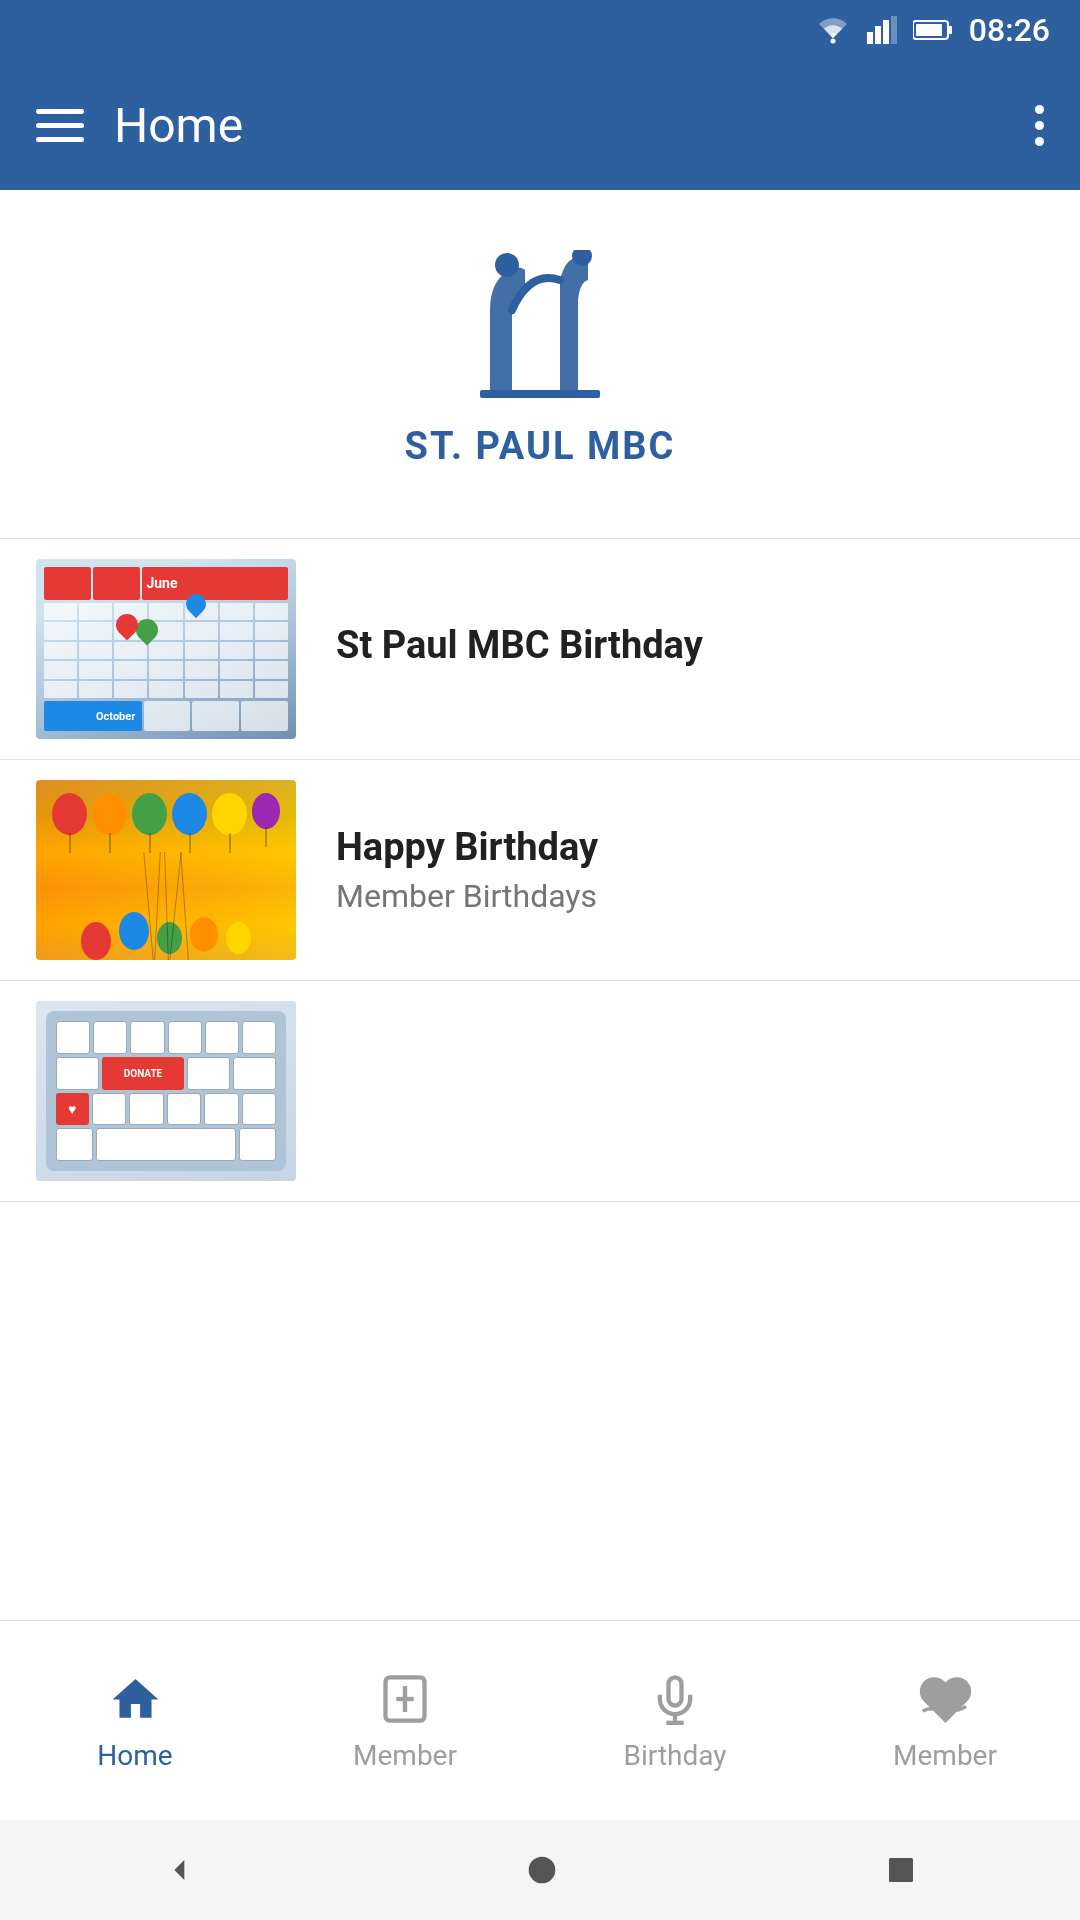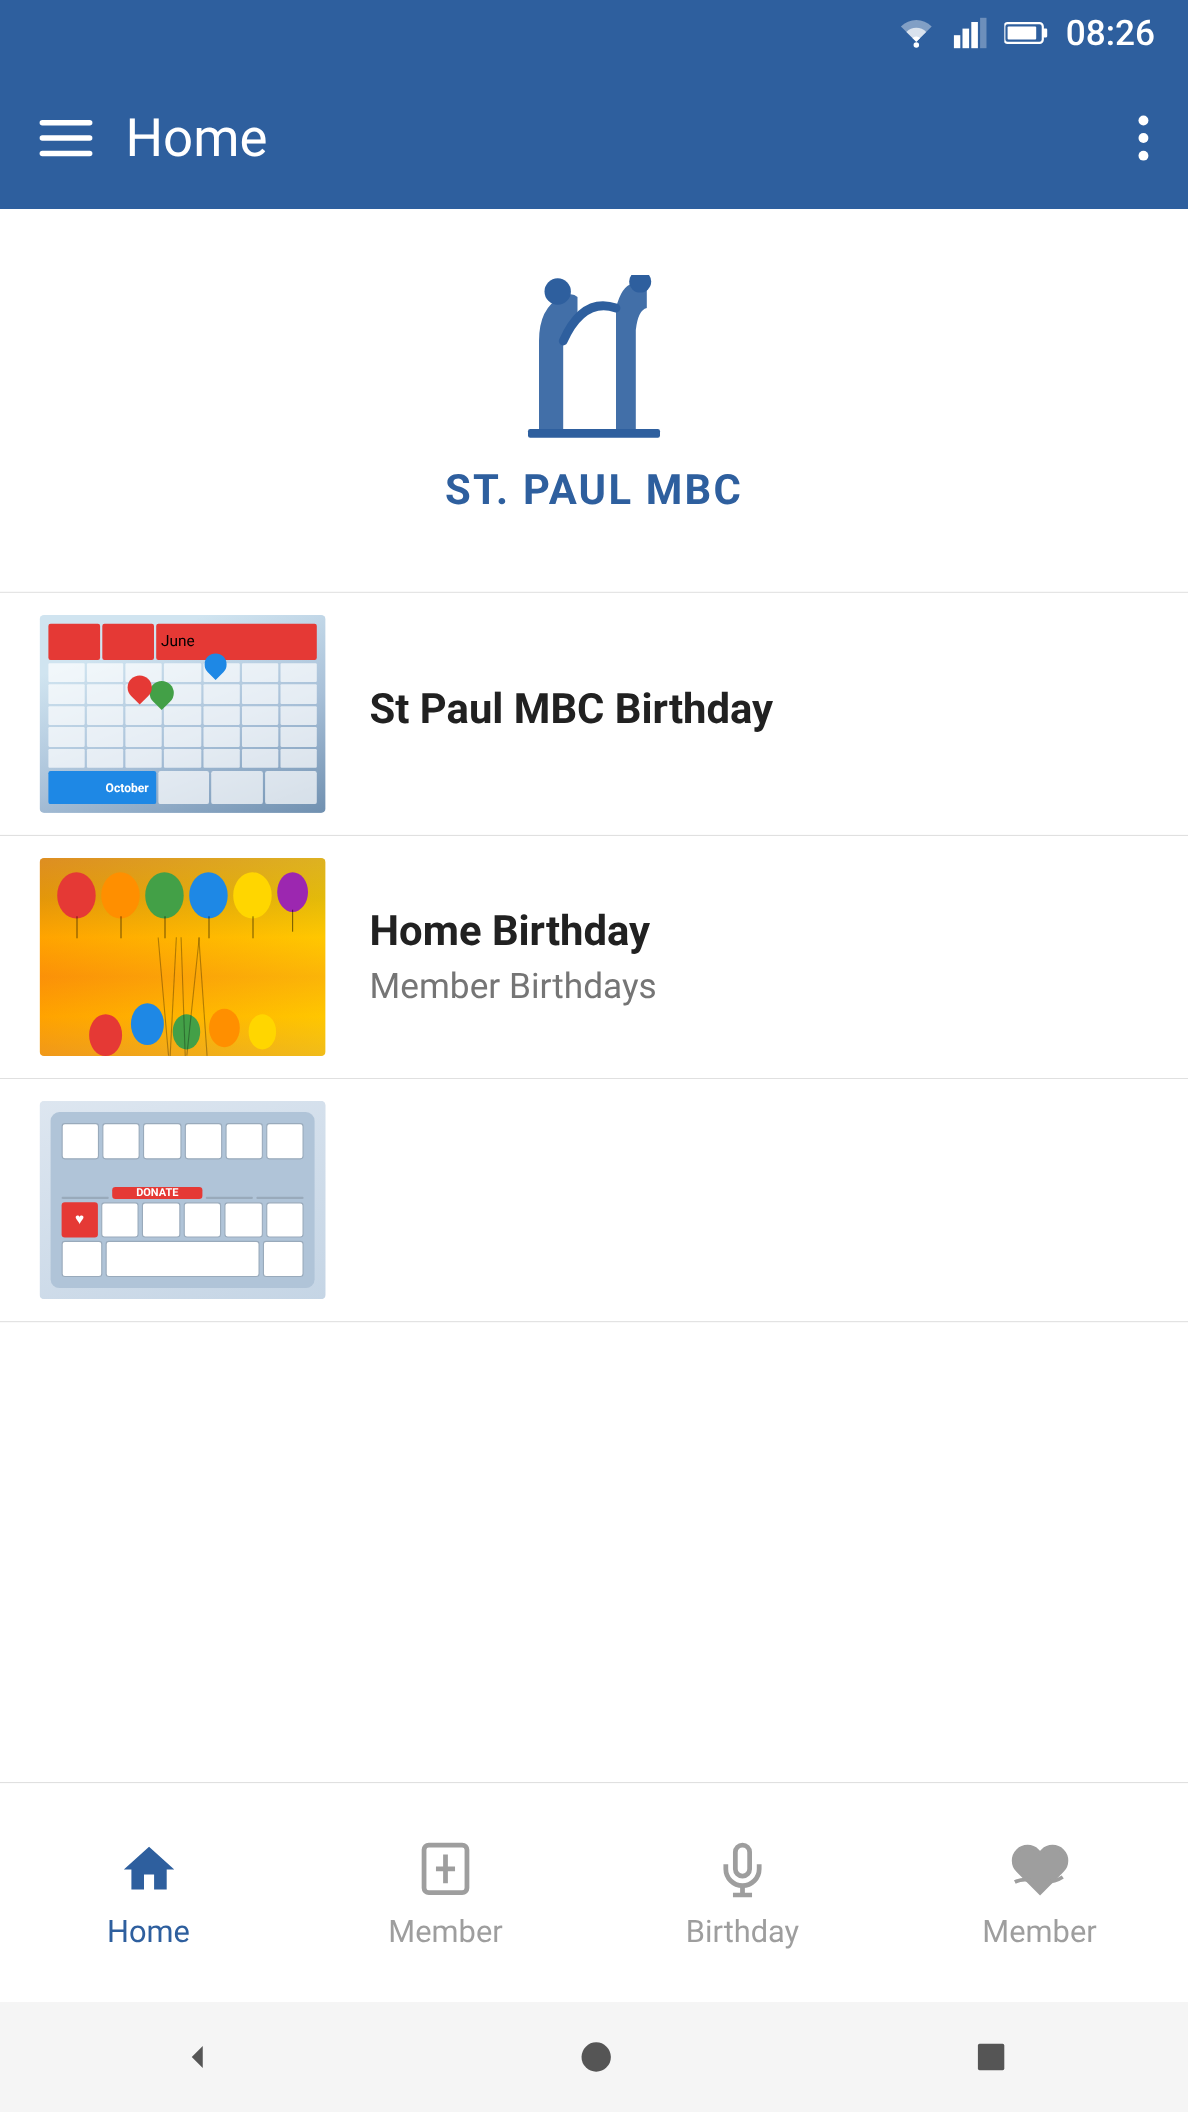--- a/index.html
+++ b/index.html
@@ -371,21 +371,21 @@
     <div class="list-item-thumbnail">
       <div class="calendar-visual">
         <div class="cal-bg"></div>
 
         <div style="position:absolute;inset:0;display:flex;flex-direction:column;padding:8px;gap:3px;">
 
           <div style="display:flex;gap:2px;height:20%;">
             <div style="flex:1;background:#e53935;border-radius:2px;"></div>
             <div style="flex:1;background:#e53935;border-radius:2px;"></div>
             <div style="flex:3;background:#e53935;border-radius:2px;display:flex;align-items:center;padding-left:4px;">
-              <span style="color:#000000;font-size:14px;font-weight:normal;">June</span>
+              <span style="color:#ffffff;font-size:14px;font-weight:bold;">June</span>
             </div>
           </div>
 
           <div style="flex:1;display:grid;grid-template-columns:repeat(7,1fr);grid-template-rows:repeat(5,1fr);gap:2px;">
             <div style="background:rgba(255,255,255,0.7);border-radius:1px;"></div>
             <div style="background:rgba(255,255,255,0.7);border-radius:1px;"></div>
             <div style="background:rgba(255,255,255,0.7);border-radius:1px;"></div>
             <div style="background:rgba(255,255,255,0.7);border-radius:1px;"></div>
             <div style="background:rgba(255,255,255,0.7);border-radius:1px;"></div>
             <div style="background:rgba(255,255,255,0.7);border-radius:1px;"></div>
@@ -480,41 +480,41 @@
         <div style="position:absolute;bottom:0;width:100%;height:60%;display:flex;justify-content:center;gap:8px;padding:0 20px;">
           <div style="width:1px;height:100%;background:rgba(0,0,0,0.3);transform:rotate(-5deg);"></div>
           <div style="width:1px;height:100%;background:rgba(0,0,0,0.3);transform:rotate(3deg);"></div>
           <div style="width:1px;height:100%;background:rgba(0,0,0,0.3);transform:rotate(-2deg);"></div>
           <div style="width:1px;height:100%;background:rgba(0,0,0,0.3);transform:rotate(6deg);"></div>
           <div style="width:1px;height:100%;background:rgba(0,0,0,0.3);transform:rotate(-4deg);"></div>
         </div>
       </div>
     </div>
     <div class="list-item-text">
-      <div class="list-item-title">Home Birthday</div>
+      <div class="list-item-title">Happy Birthday</div>
       <div class="list-item-subtitle">Member Birthdays</div>
     </div>
   </div>
 
   <div class="list-item">
     <div class="list-item-thumbnail">
       <div class="thumb-donate">
 
         <div style="position:absolute;inset:0;background:linear-gradient(160deg,#dde6f0 0%,#c5d5e5 100%);"></div>
         <div style="position:absolute;inset:10px;background:#b0c4d8;border-radius:8px;display:flex;flex-direction:column;gap:3px;padding:10px;">
 
           <div style="display:flex;gap:3px;flex:1;">
             <div style="flex:1;background:white;border-radius:3px;border:1px solid #9ab;"></div>
             <div style="flex:1;background:white;border-radius:3px;border:1px solid #9ab;"></div>
             <div style="flex:1;background:white;border-radius:3px;border:1px solid #9ab;"></div>
             <div style="flex:1;background:white;border-radius:3px;border:1px solid #9ab;"></div>
             <div style="flex:1;background:white;border-radius:3px;border:1px solid #9ab;"></div>
             <div style="flex:1;background:white;border-radius:3px;border:1px solid #9ab;"></div>
           </div>
-          <div style="display:flex;gap:3px;flex:1;align-items:flex-end;">
+          <div style="display:flex;gap:3px;flex:1;">
             <div style="flex:1;background:white;border-radius:3px;border:1px solid #9ab;"></div>
             <div style="flex:2;background:#e53935;border-radius:3px;display:flex;align-items:center;justify-content:center;">
               <span style="color:white;font-size:10px;font-weight:bold;">DONATE</span>
             </div>
             <div style="flex:1;background:white;border-radius:3px;border:1px solid #9ab;"></div>
             <div style="flex:1;background:white;border-radius:3px;border:1px solid #9ab;"></div>
           </div>
           <div style="display:flex;gap:3px;flex:1;">
             <div style="flex:1;background:#e53935;border-radius:3px;display:flex;align-items:center;justify-content:center;">
               <span style="color:white;font-size:14px;">♥</span>

